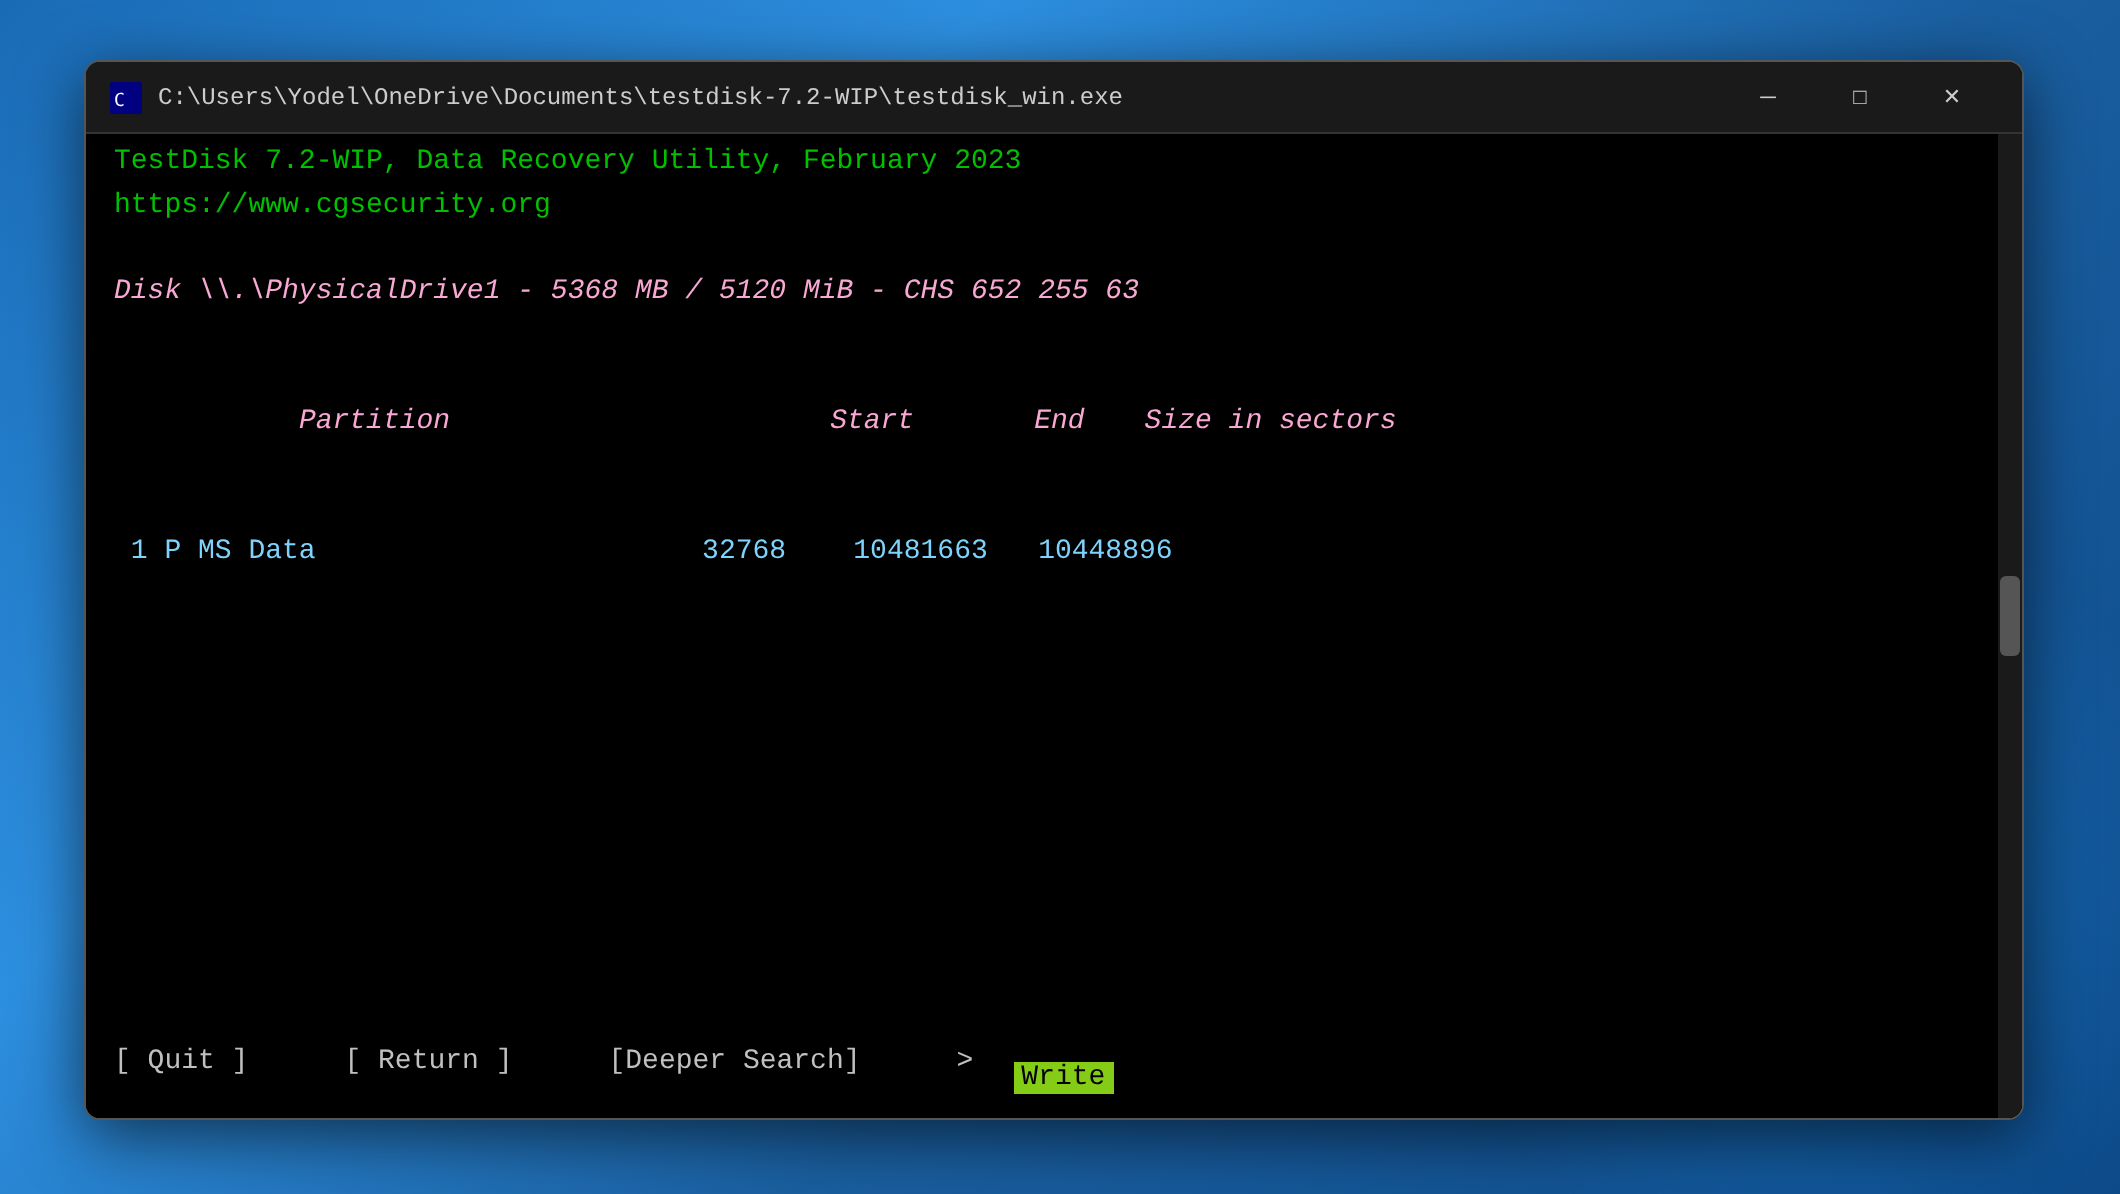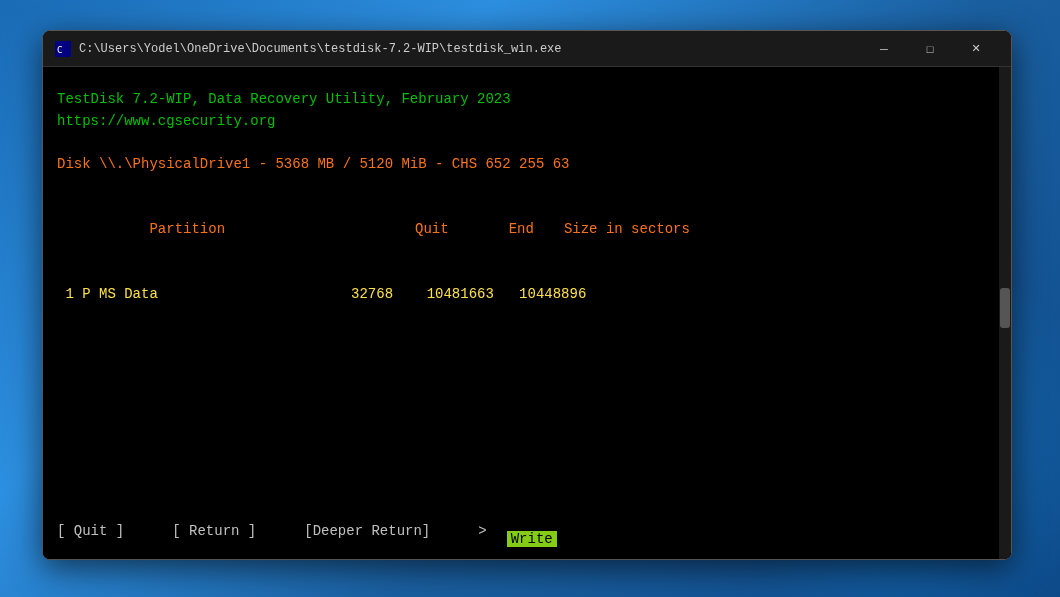--- a/index.html
+++ b/index.html
@@ -66,36 +66,36 @@
       border-radius: 0;
       border: none;
       background: transparent;
     }
 
     .terminal {
       background: #000000;
       color: #c0c0c0;
       font-family: 'Courier New', Consolas, monospace;
       font-size: 14px;
-      padding: 22px 14px;
+      padding: 4px 14px;
       height: calc(100% - 36px);
       overflow: hidden;
       position: relative;
     }
 
     .terminal-line {
       line-height: 1.55;
       white-space: pre;
     }
 
     .green { color: #00c000; }
-    .white { color: #f97316; }
+    .white { color: #f9a8d4; font-style: italic; }
 
     .partition-row {
-      color: #fde047;
+      color: #7dd3fc;
     }
 
     .bottom-bar {
       position: absolute;
       bottom: 0;
       left: 0;
       right: 0;
       padding: 8px 14px;
       background: #000;
     }
@@ -172,32 +172,32 @@
     </div>
   </div>
 
   <div class="terminal">
     <div class="terminal-line green">TestDisk 7.2-WIP, Data Recovery Utility, February 2023</div>
     <div class="terminal-line green">https://www.cgsecurity.org</div>
     <div class="terminal-line">&nbsp;</div>
     <div class="terminal-line white">Disk \\.\PhysicalDrive1 - 5368 MB / 5120 MiB - CHS 652 255 63</div>
     <div class="terminal-line">&nbsp;</div>
     <div class="terminal-line white">
-      <span>     <span>Partition</span></span><span style="display:inline-block;width:190px;"></span><span>Quit</span><span style="display:inline-block;width:60px;"></span><span>End</span><span style="display:inline-block;width:30px;"></span><span>Size in sectors</span>
+      <span>     <span>Partition</span></span><span style="display:inline-block;width:190px;"></span><span>Start</span><span style="display:inline-block;width:60px;"></span><span>End</span><span style="display:inline-block;width:30px;"></span><span>Size in sectors</span>
     </div>
     <div class="terminal-line">&nbsp;</div>
     <div class="terminal-line partition-row"> 1 P MS Data                       32768    10481663   10448896</div>
 
     <div class="bottom-bar">
       <div class="action-bar">
         <span class="action-item">[ Quit ]</span>
         <span style="width:8px;display:inline-block;"></span>
         <span class="action-item">[ Return ]</span>
         <span style="width:8px;display:inline-block;"></span>
-        <span class="action-item">[Deeper Return]</span>
+        <span class="action-item">[Deeper Search]</span>
         <span style="width:8px;display:inline-block;"></span>
         <span style="color:#c0c0c0;">&gt;</span>
         <span class="action-item-selected"><span> Write </span></span>
       </div>
     </div>
   </div>
 
   <div class="scrollbar">
     <div class="scrollbar-thumb"></div>
   </div>

